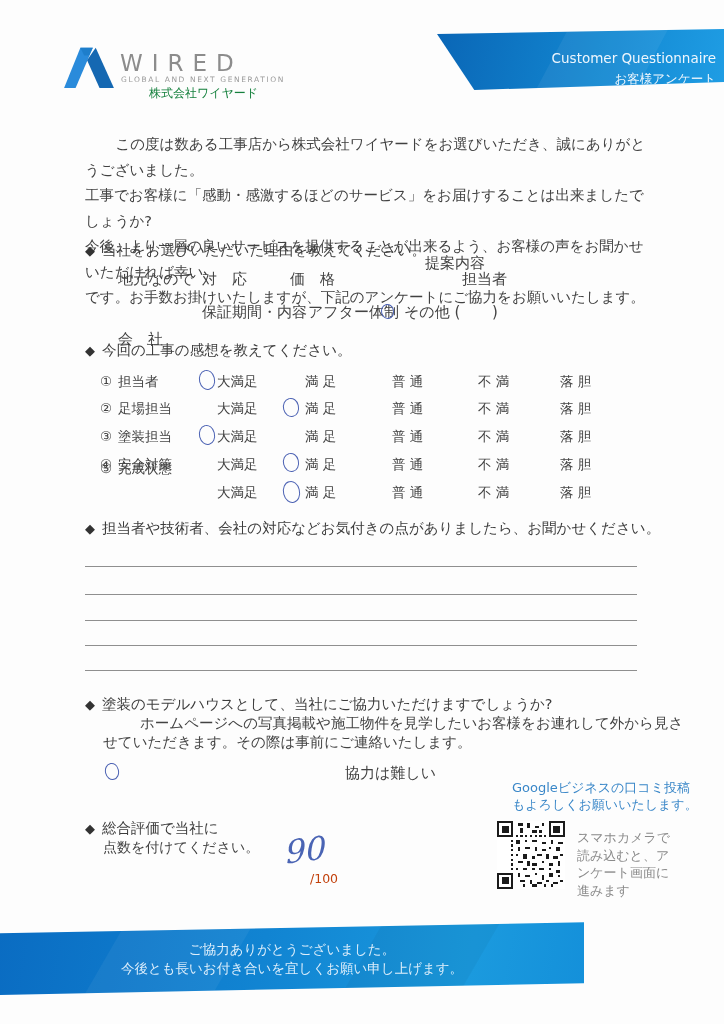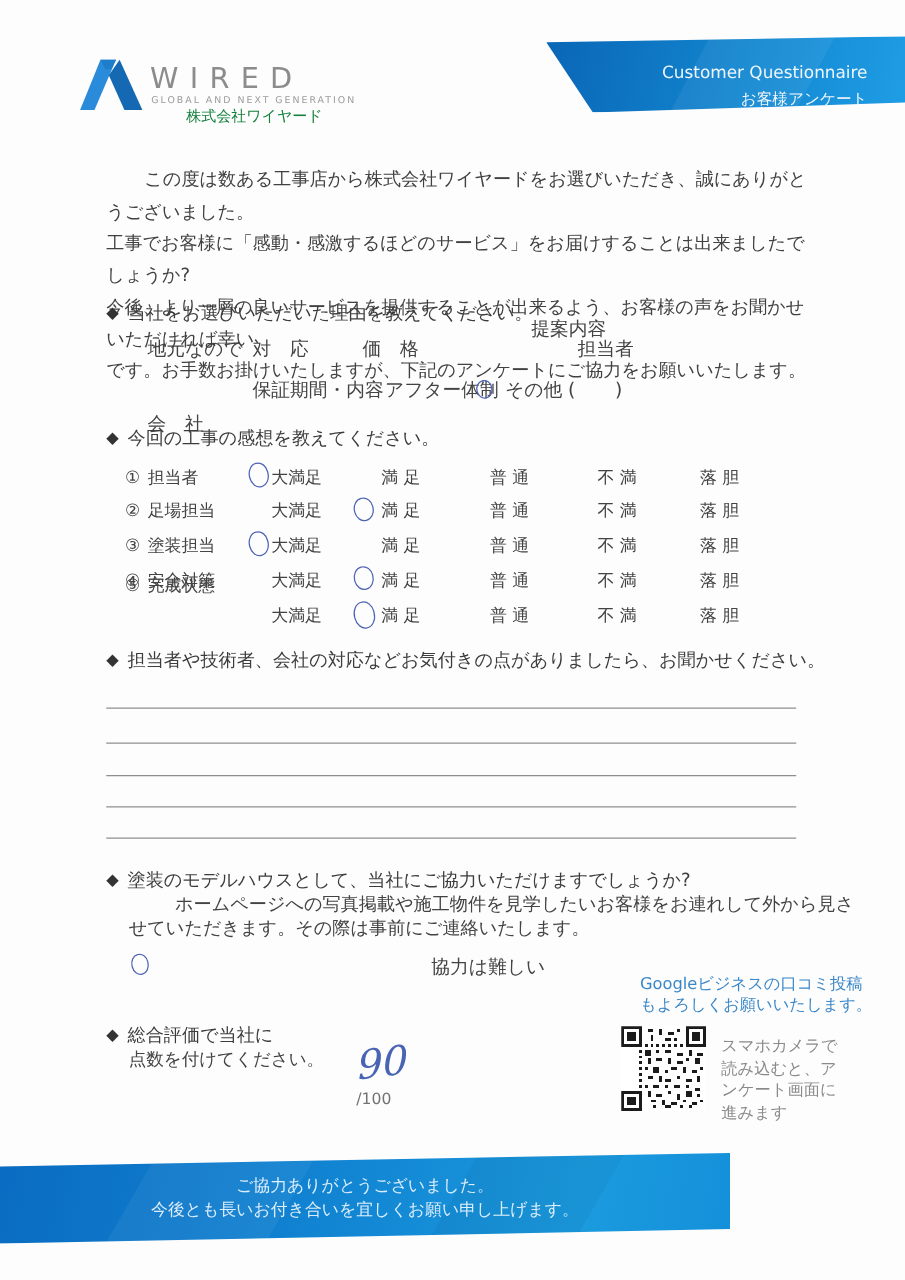--- a/index.html
+++ b/index.html
@@ -15,21 +15,21 @@
   .brand { position:absolute; left:120px; top:50px; font-size:23px; letter-spacing:9px; color:#8c8c8c; font-weight:500; }
   .tagline { position:absolute; left:121px; top:75px; font-size:7.5px; letter-spacing:1.6px; color:#9a9a9a; }
   .company { position:absolute; left:120px; top:85px; font-size:12px; color:#15803d;margin-left:29px; }
   .hbanner {
     position:absolute; left:437px; top:29px; width:287px; height:61px;
     background:linear-gradient(102deg,#0a66b6 0%,#1286d0 55%,#1f9de4 100%);
     clip-path:polygon(0% 8%, 100% 0%, 100% 87%, 13% 100%);
   }
   .hbanner .facet { position:absolute; left:40%; top:0; width:35%; height:100%;
     background:rgba(255,255,255,0.06); transform:skewX(-28deg); }
-  .hbanner-text { position:absolute; right:30px; top:19px; text-align:right; color:#eef6fd; line-height:1.55; }
+  .hbanner-text { position:absolute; right:8px; top:19px; text-align:right; color:#eef6fd; line-height:1.55; }
   .hbanner-text .en { font-size:13.5px; }
   .hbanner-text .ja { font-size:12.5px; }
   
   .intro { position:absolute; left:85px; top:132px; width:562px; font-size:14.5px; line-height:25.5px; color:#414141; }
   .intro .line0 { text-indent:2.1em; }
   
   .q-head { position:absolute; font-size:14.5px; color:#3c3c3c; display:flex; align-items:center; }
   .q-head .dia { font-size:13px; margin-right:7px; color:#333; }
   
   .opt { position:absolute; font-size:15px; color:#434343; white-space:nowrap; }
@@ -45,21 +45,21 @@
   
   .google-txt { position:absolute; left:512px; top:780px; font-size:13px; line-height:16.5px; color:#3a87c8; }
   .qr { position:absolute; left:497px; top:821px; width:68px; height:68px; }
   .qr-caption { position:absolute; left:577px; top:829px; width:98px; font-size:13px; line-height:17.5px; color:#8a8a8a; }
   
   .score-hand {
     position:absolute; left:286px; top:831px; font-size:32px; color:#4a64b4;
     font-family:"DejaVu Serif","Liberation Serif",serif; font-style:italic;
     transform:rotate(-7deg) skewX(-6deg);
   }
-  .score-denom { position:absolute; left:285px; top:871px; font-size:12.5px; color:#737373; }
+  .score-denom { position:absolute; left:310px; top:871px; font-size:12.5px; color:#c2410c; }
   
   .fbanner {
     position:absolute; left:0; top:920px; width:584px; height:78px;
     background:linear-gradient(100deg,#0a6cc2 0%,#1184d2 45%,#1b9ade 80%,#1490da 100%);
     clip-path:polygon(0 17%, 100% 3%, 100% 81%, 0 96%);
     text-align:center; color:#ddeefb;
   }
   .fbanner .facet1 { position:absolute; left:18%; top:0; width:22%; height:100%;
     background:rgba(255,255,255,0.05); transform:skewX(-30deg); }
   .fbanner .facet2 { position:absolute; left:62%; top:0; width:20%; height:100%;

